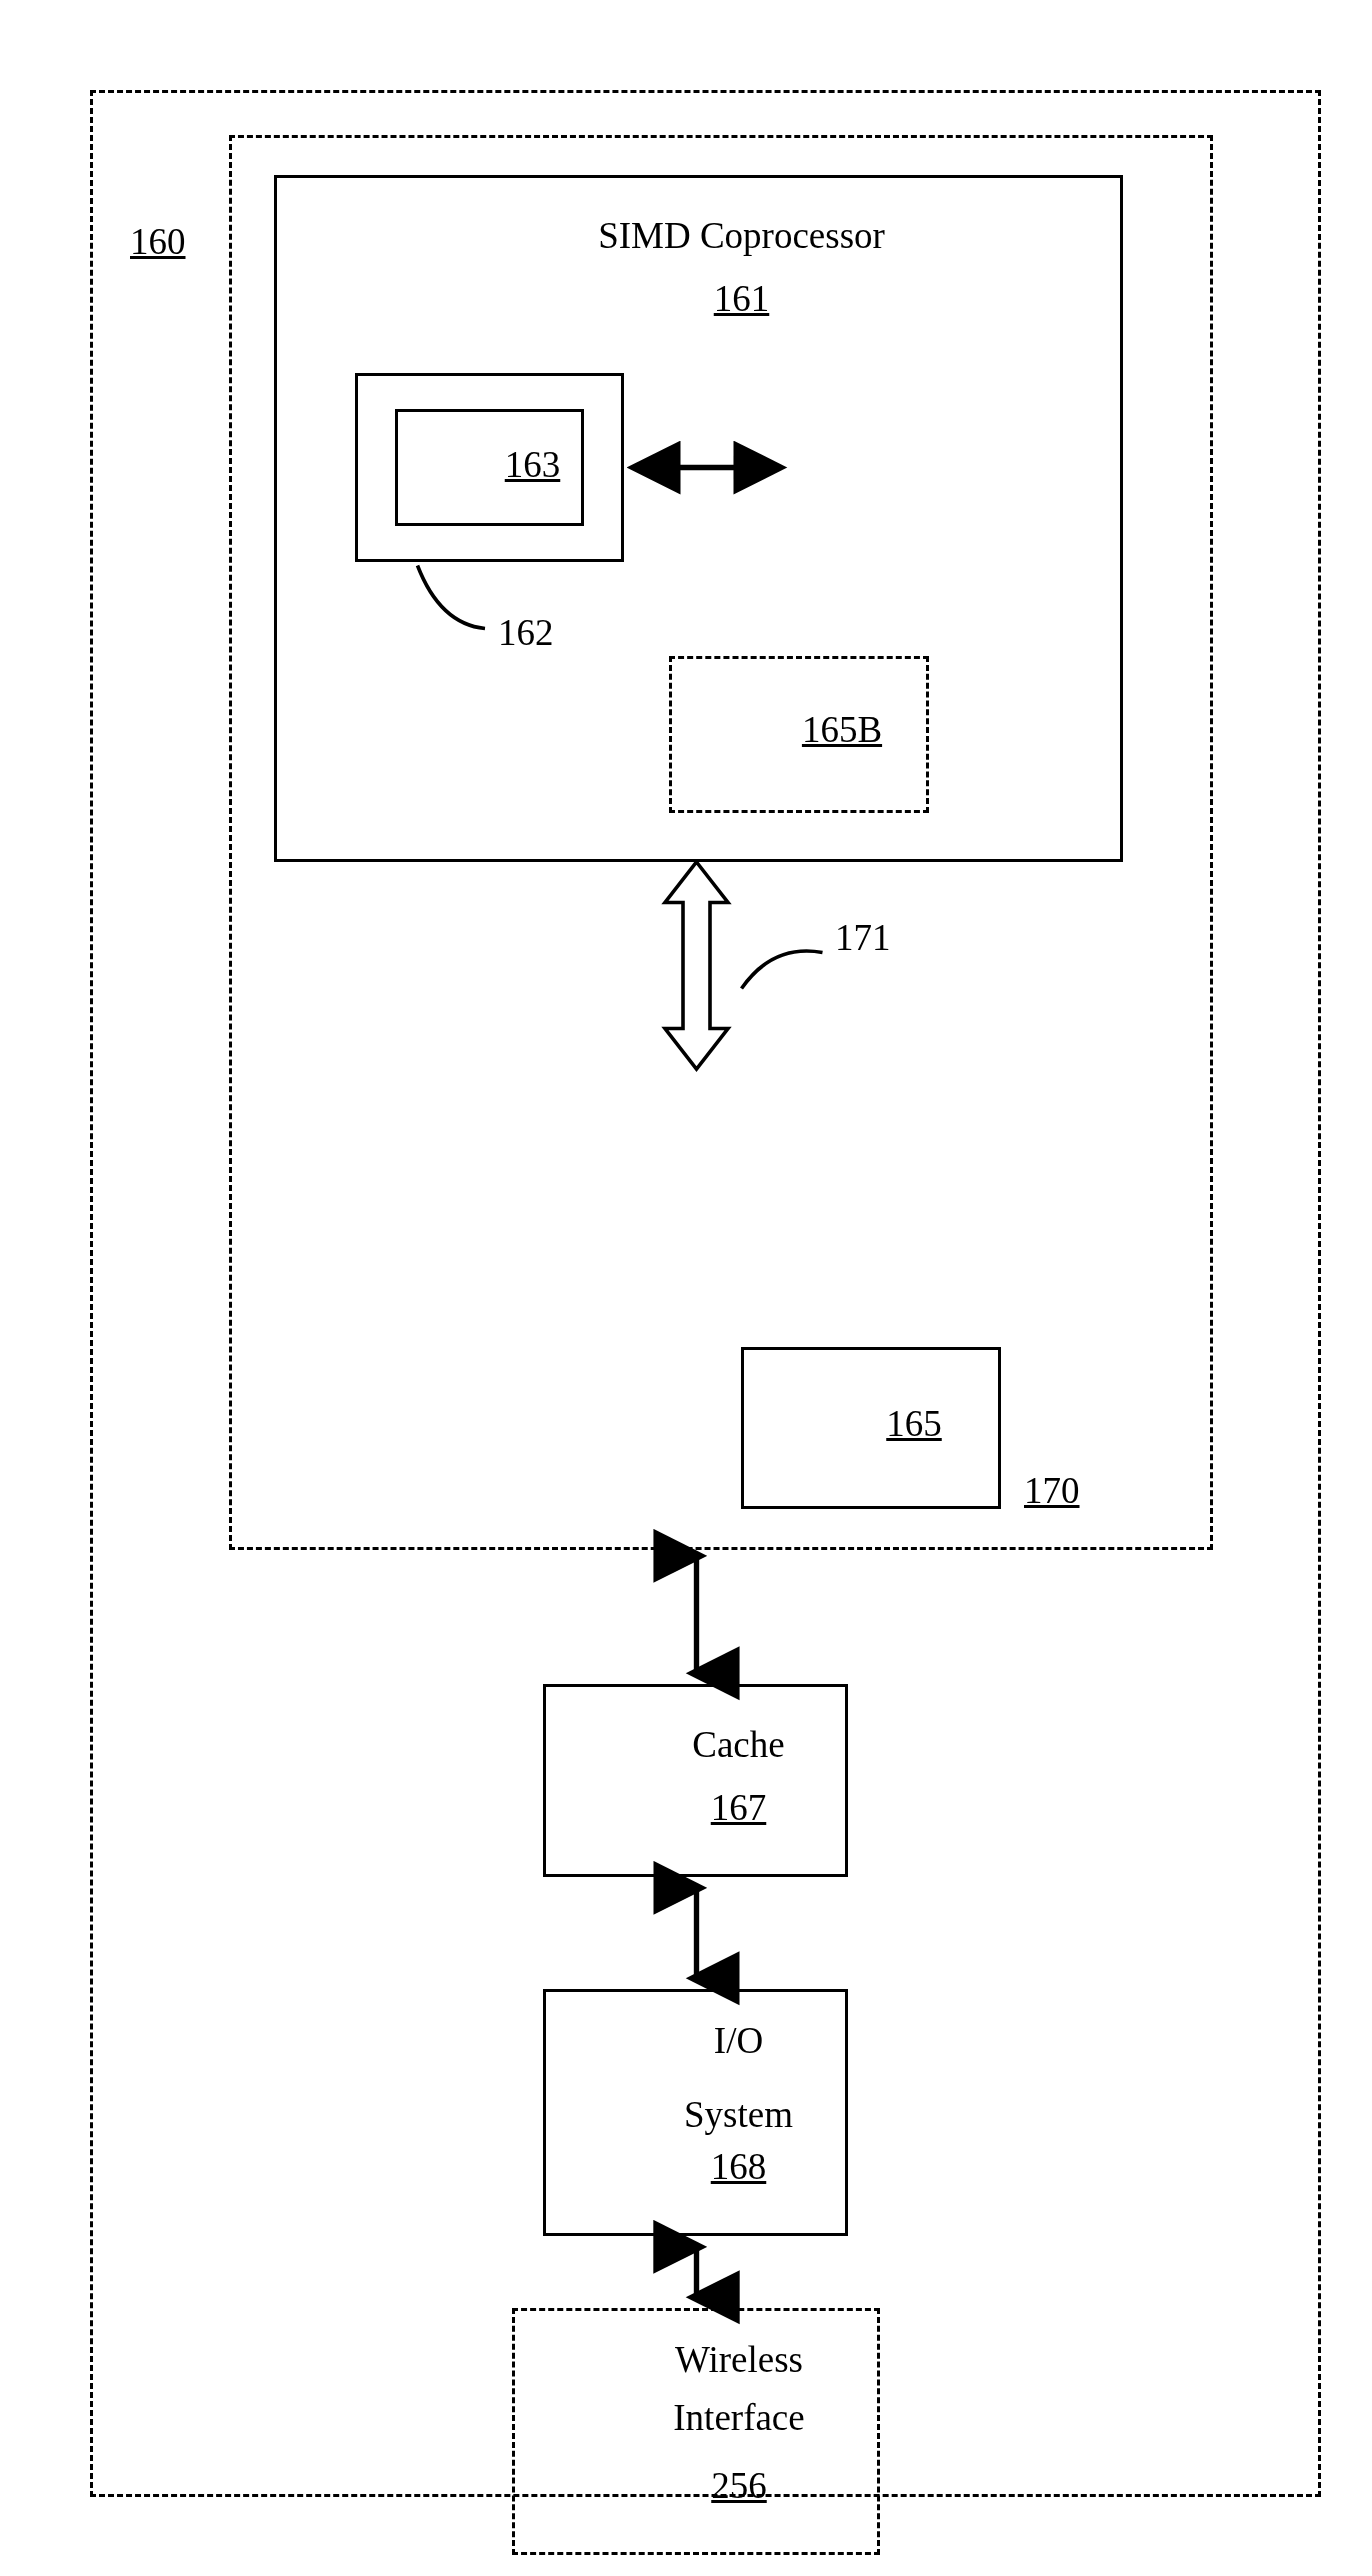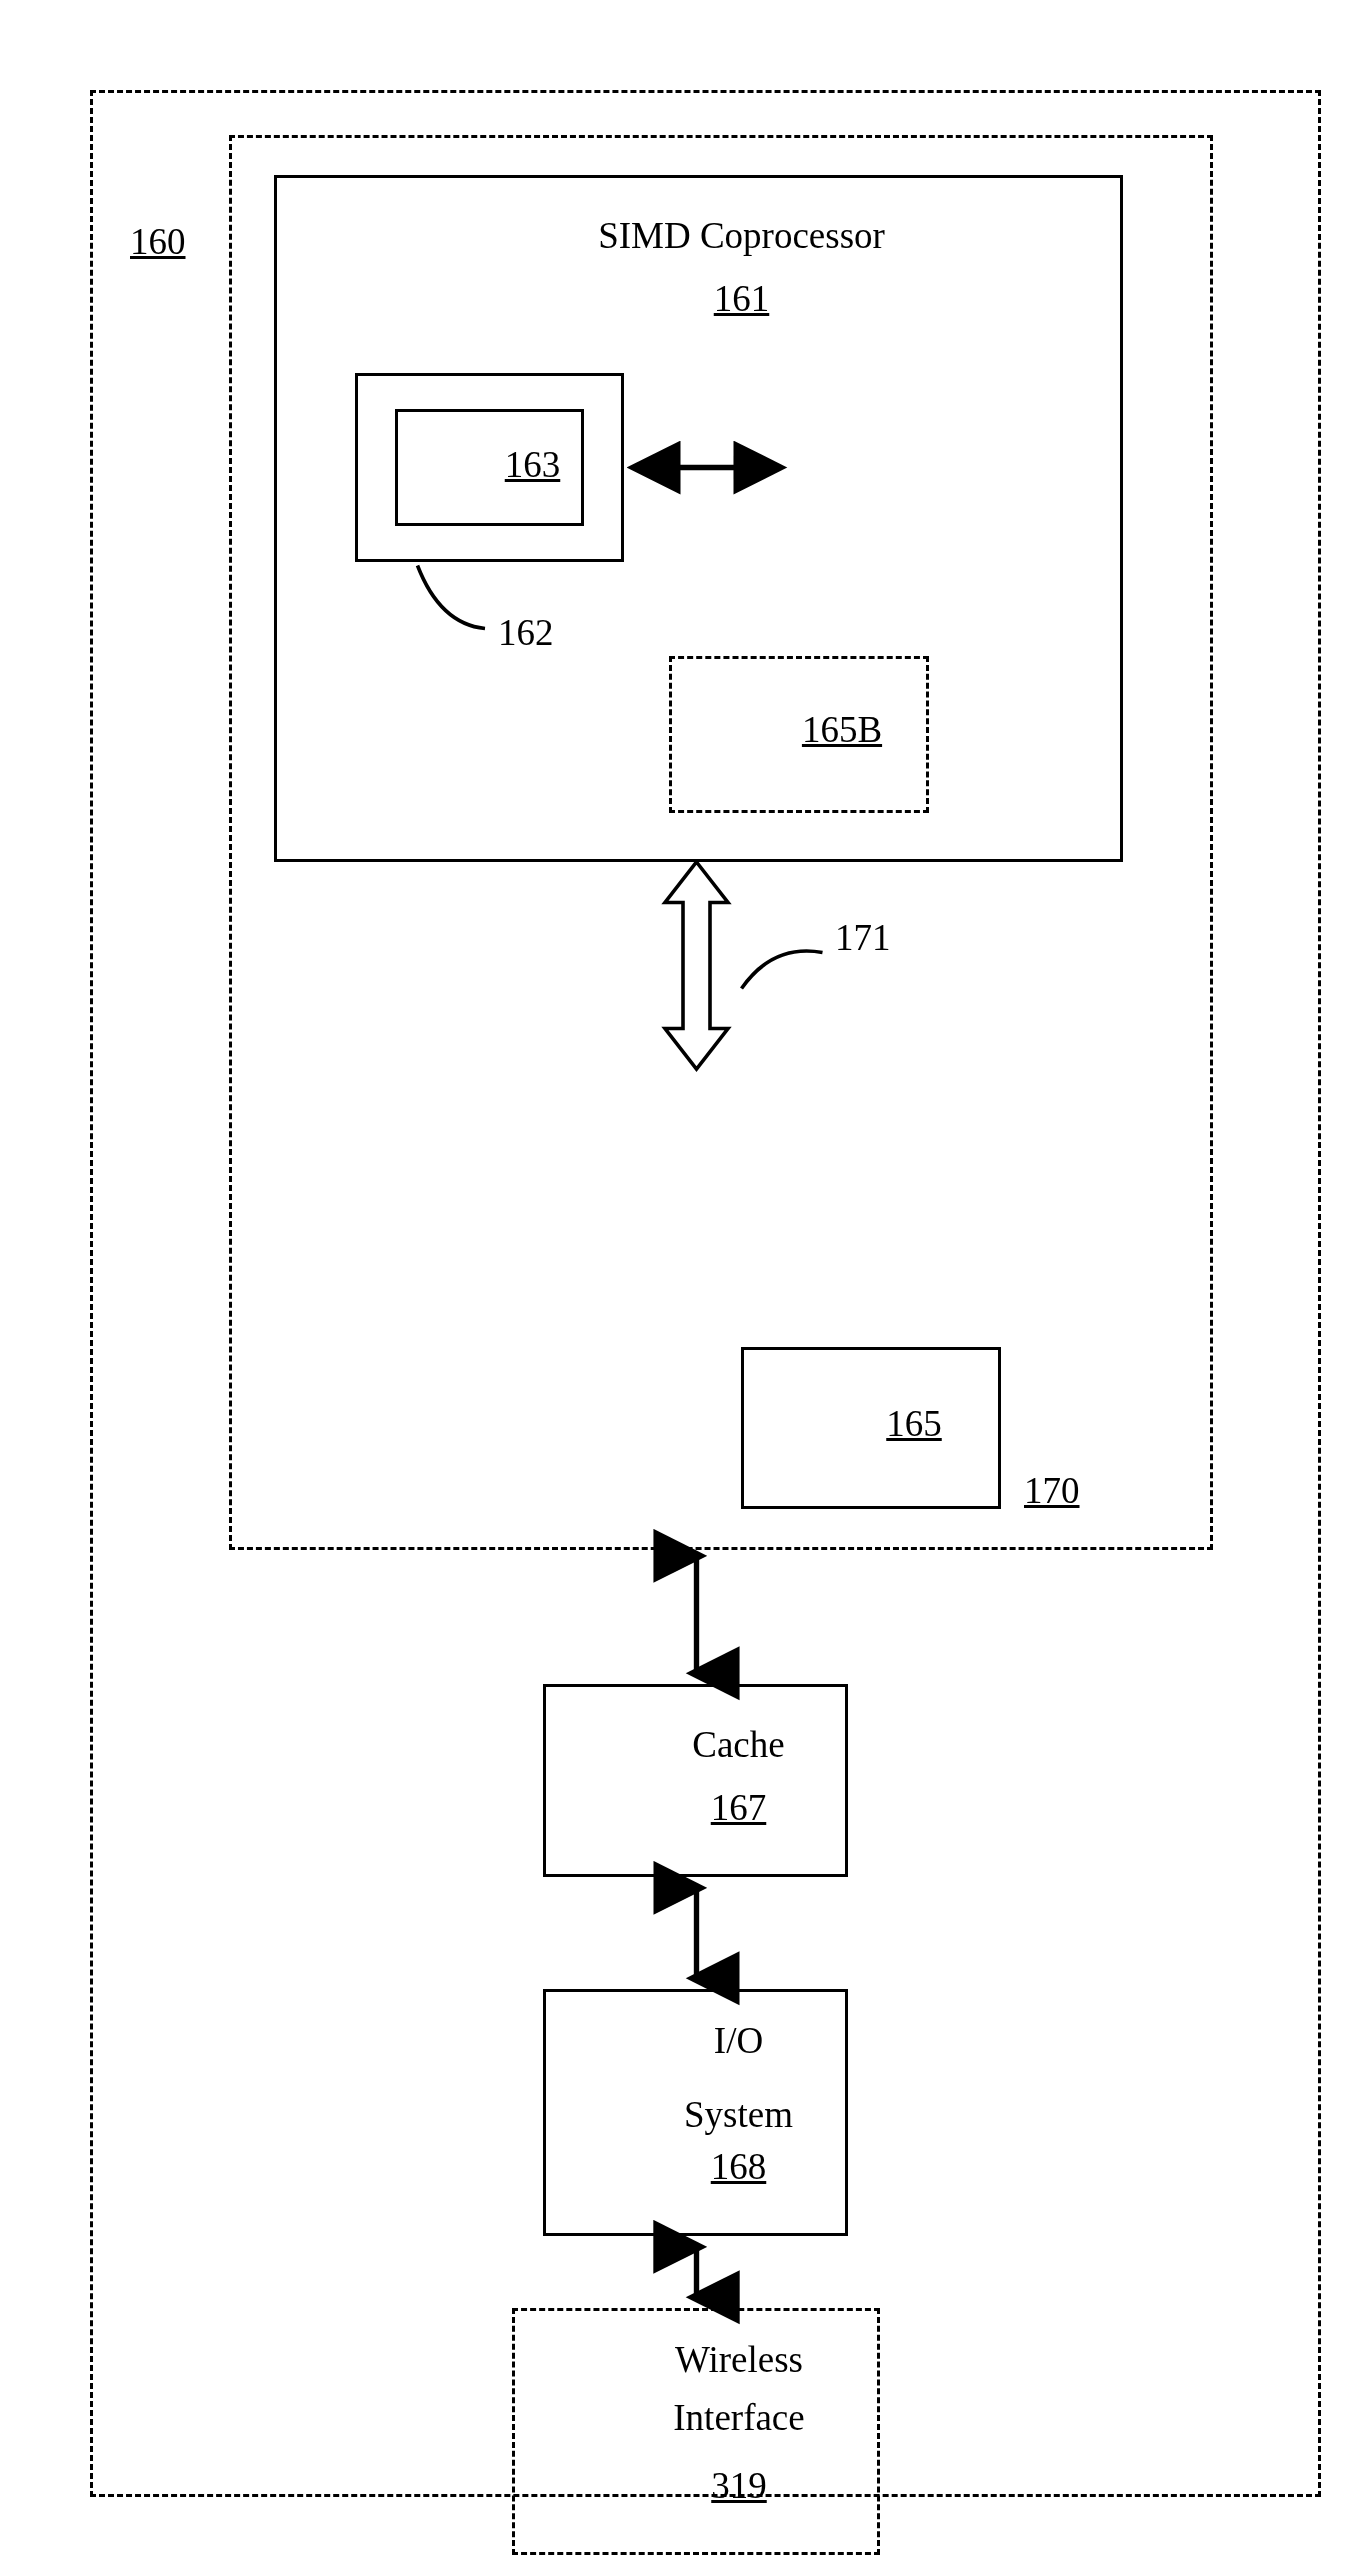--- a/index.html
+++ b/index.html
@@ -147,18 +147,18 @@
   </svg>
 
   <div class="box dashed" style="left:512px; top:2308px; width:368px; height:247px;">
     <div class="label-center" style="top:27px;">
       <span class="txt" style="position:static;">Wireless</span>
     </div>
     <div class="label-center" style="top:85px;">
       <span class="txt" style="position:static;">Interface</span>
     </div>
     <div class="label-center" style="top:153px;">
-      <span class="txt under" style="position:static;">319</span>
+      <span class="txt under" style="position:static;">256</span>
     </div>
   </div>
 
 </div>
 
 
 </body></html>

